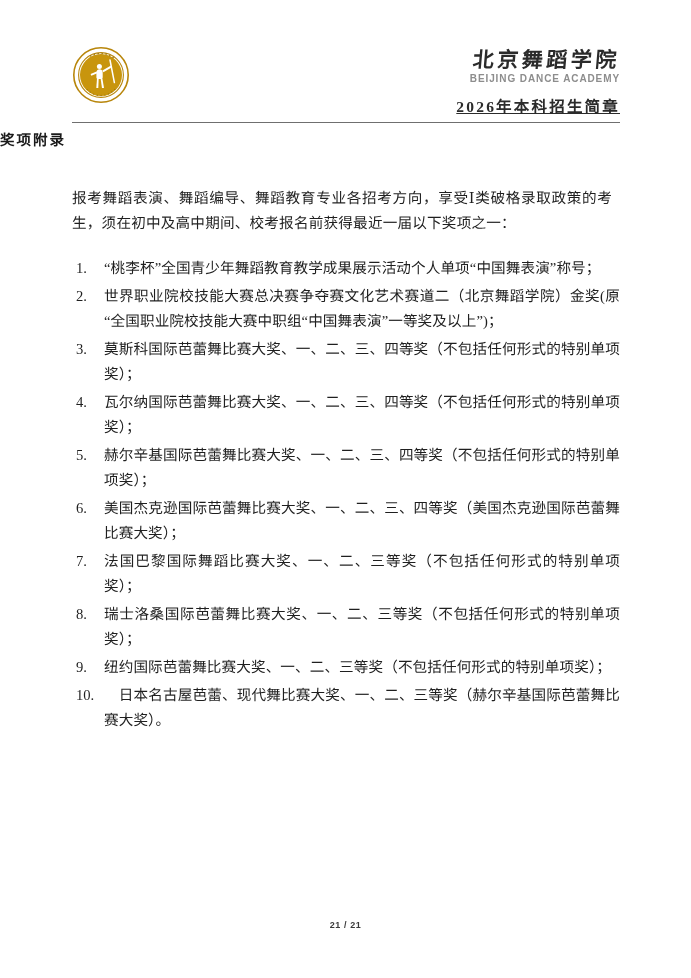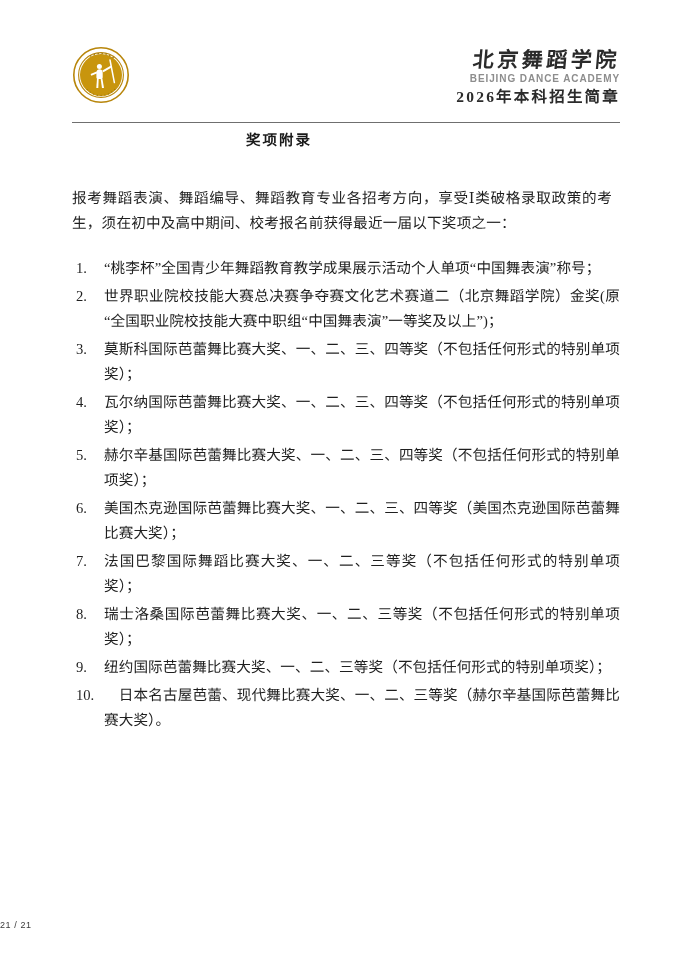--- a/index.html
+++ b/index.html
@@ -66,41 +66,42 @@
     margin-top: 3px;
     white-space: nowrap;
     display: block;
   }
   .brand-year {
     font-family: "Liberation Serif", "DejaVu Serif", serif;
     font-size: 15.5px;
     font-weight: 700;
     letter-spacing: 2.2px;
     color: #2b2b2b;
-    margin-top: 5px;
+    margin-top: 15px;
     white-space: nowrap;
     display: block;
+    text-decoration: underline;
   }
 
   
   .header-rule {
     position: absolute;
     top: 122px;
     left: 72px;
     width: 548px;
     height: 0;
     border-top: 1px solid #6f6f6f;
   }
 
   .doc-title {
     position: absolute;
     top: 128px;
     left: 0;
     width: 558px;
-    text-align: center;
+    text-align: left;
     font-size: 14.5px;
     font-weight: 700;
     letter-spacing: 2px;
     color: #1a1a1a;
   }
 
   
   .body-area {
     position: absolute;
     top: 186px;
@@ -145,24 +146,24 @@
     text-justify: inter-ideograph;
     letter-spacing: 0.1px;
   }
 
   
   .page-footer {
     position: absolute;
     bottom: 48px;
     left: 0;
     width: 691px;
-    text-align: left;
+    text-align: center;
     font-family: "Liberation Sans", "DejaVu Sans", sans-serif;
     font-size: 9px;
-    font-weight: 400;
+    font-weight: 700;
     letter-spacing: 0.6px;
     color: #3a3a3a;
   }
 </style>
 </head>
 <body>
 
 <div class="page">
 
   <div class="page-header">

